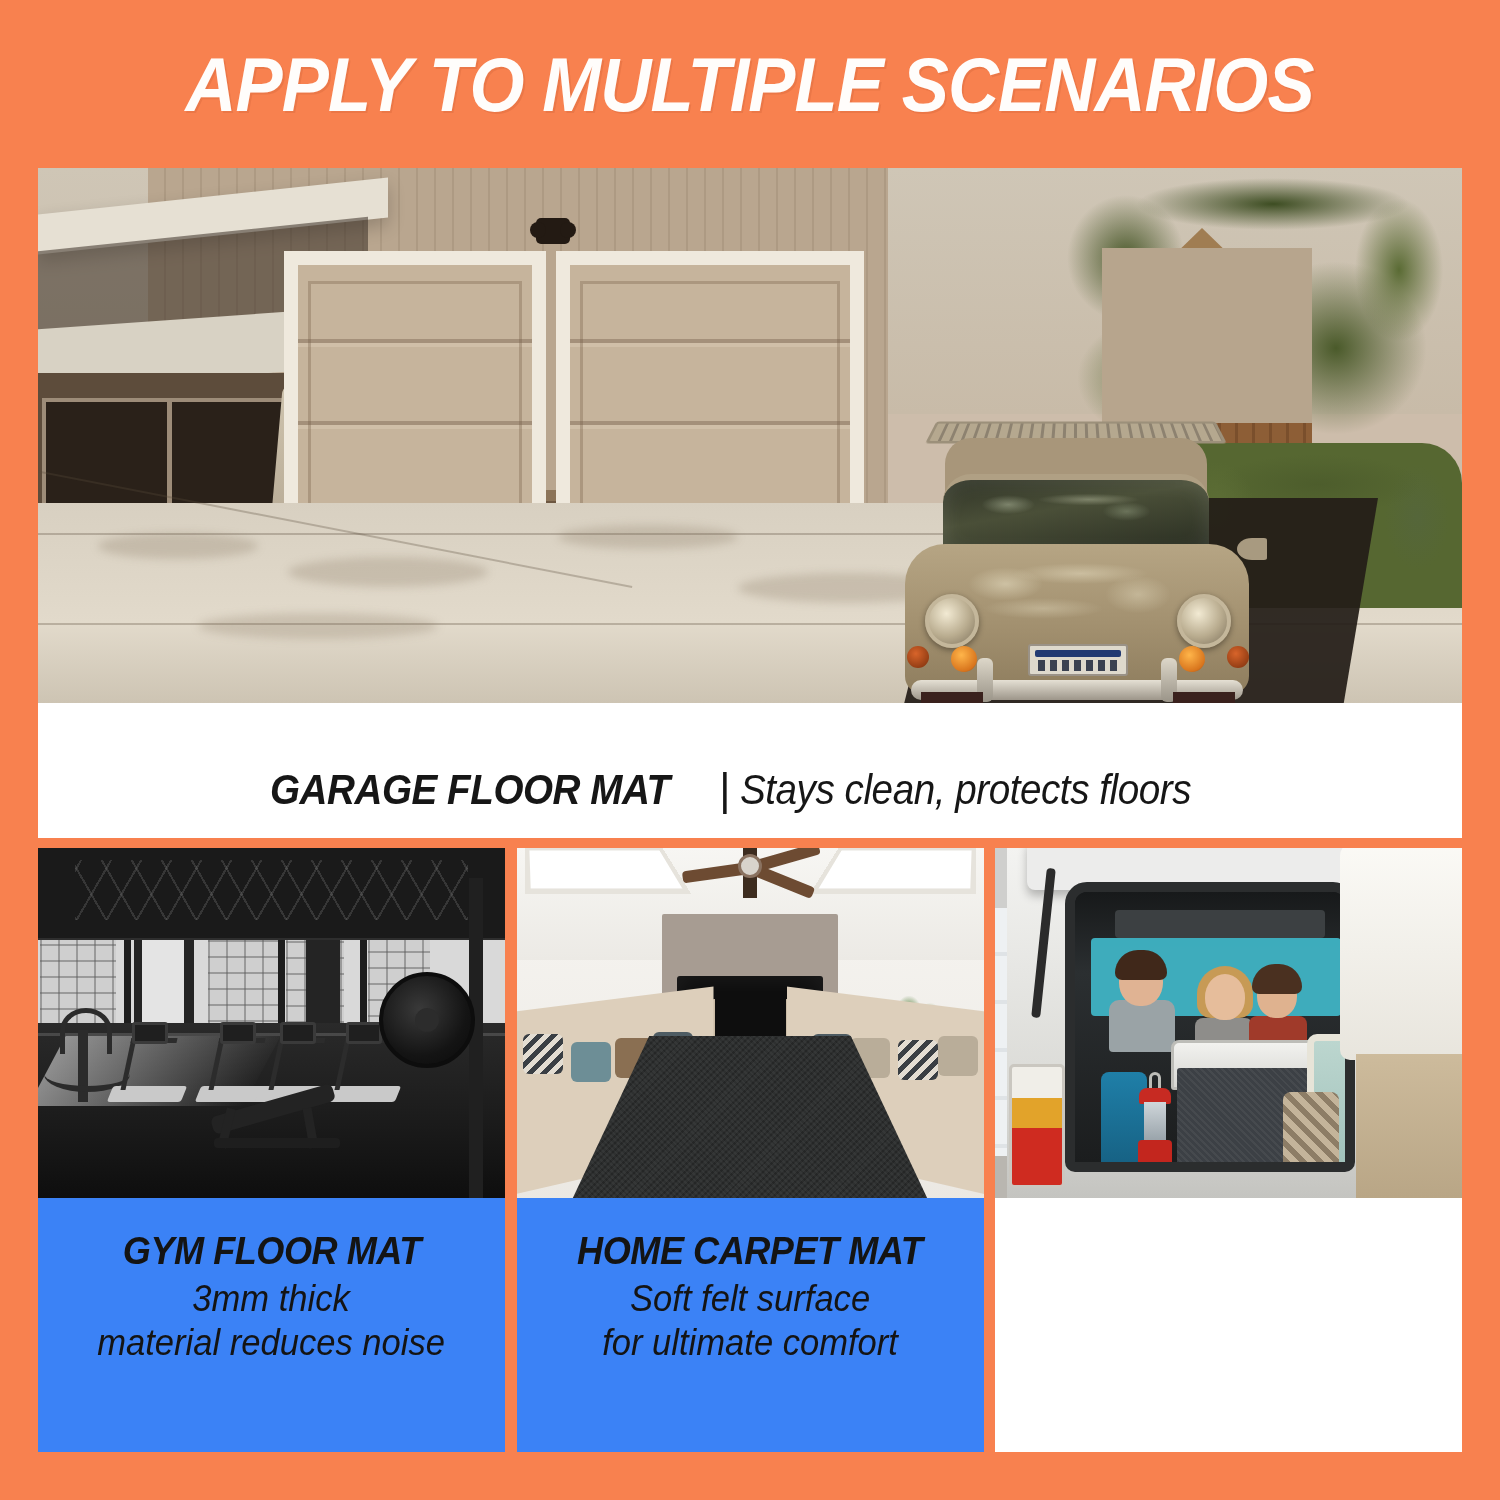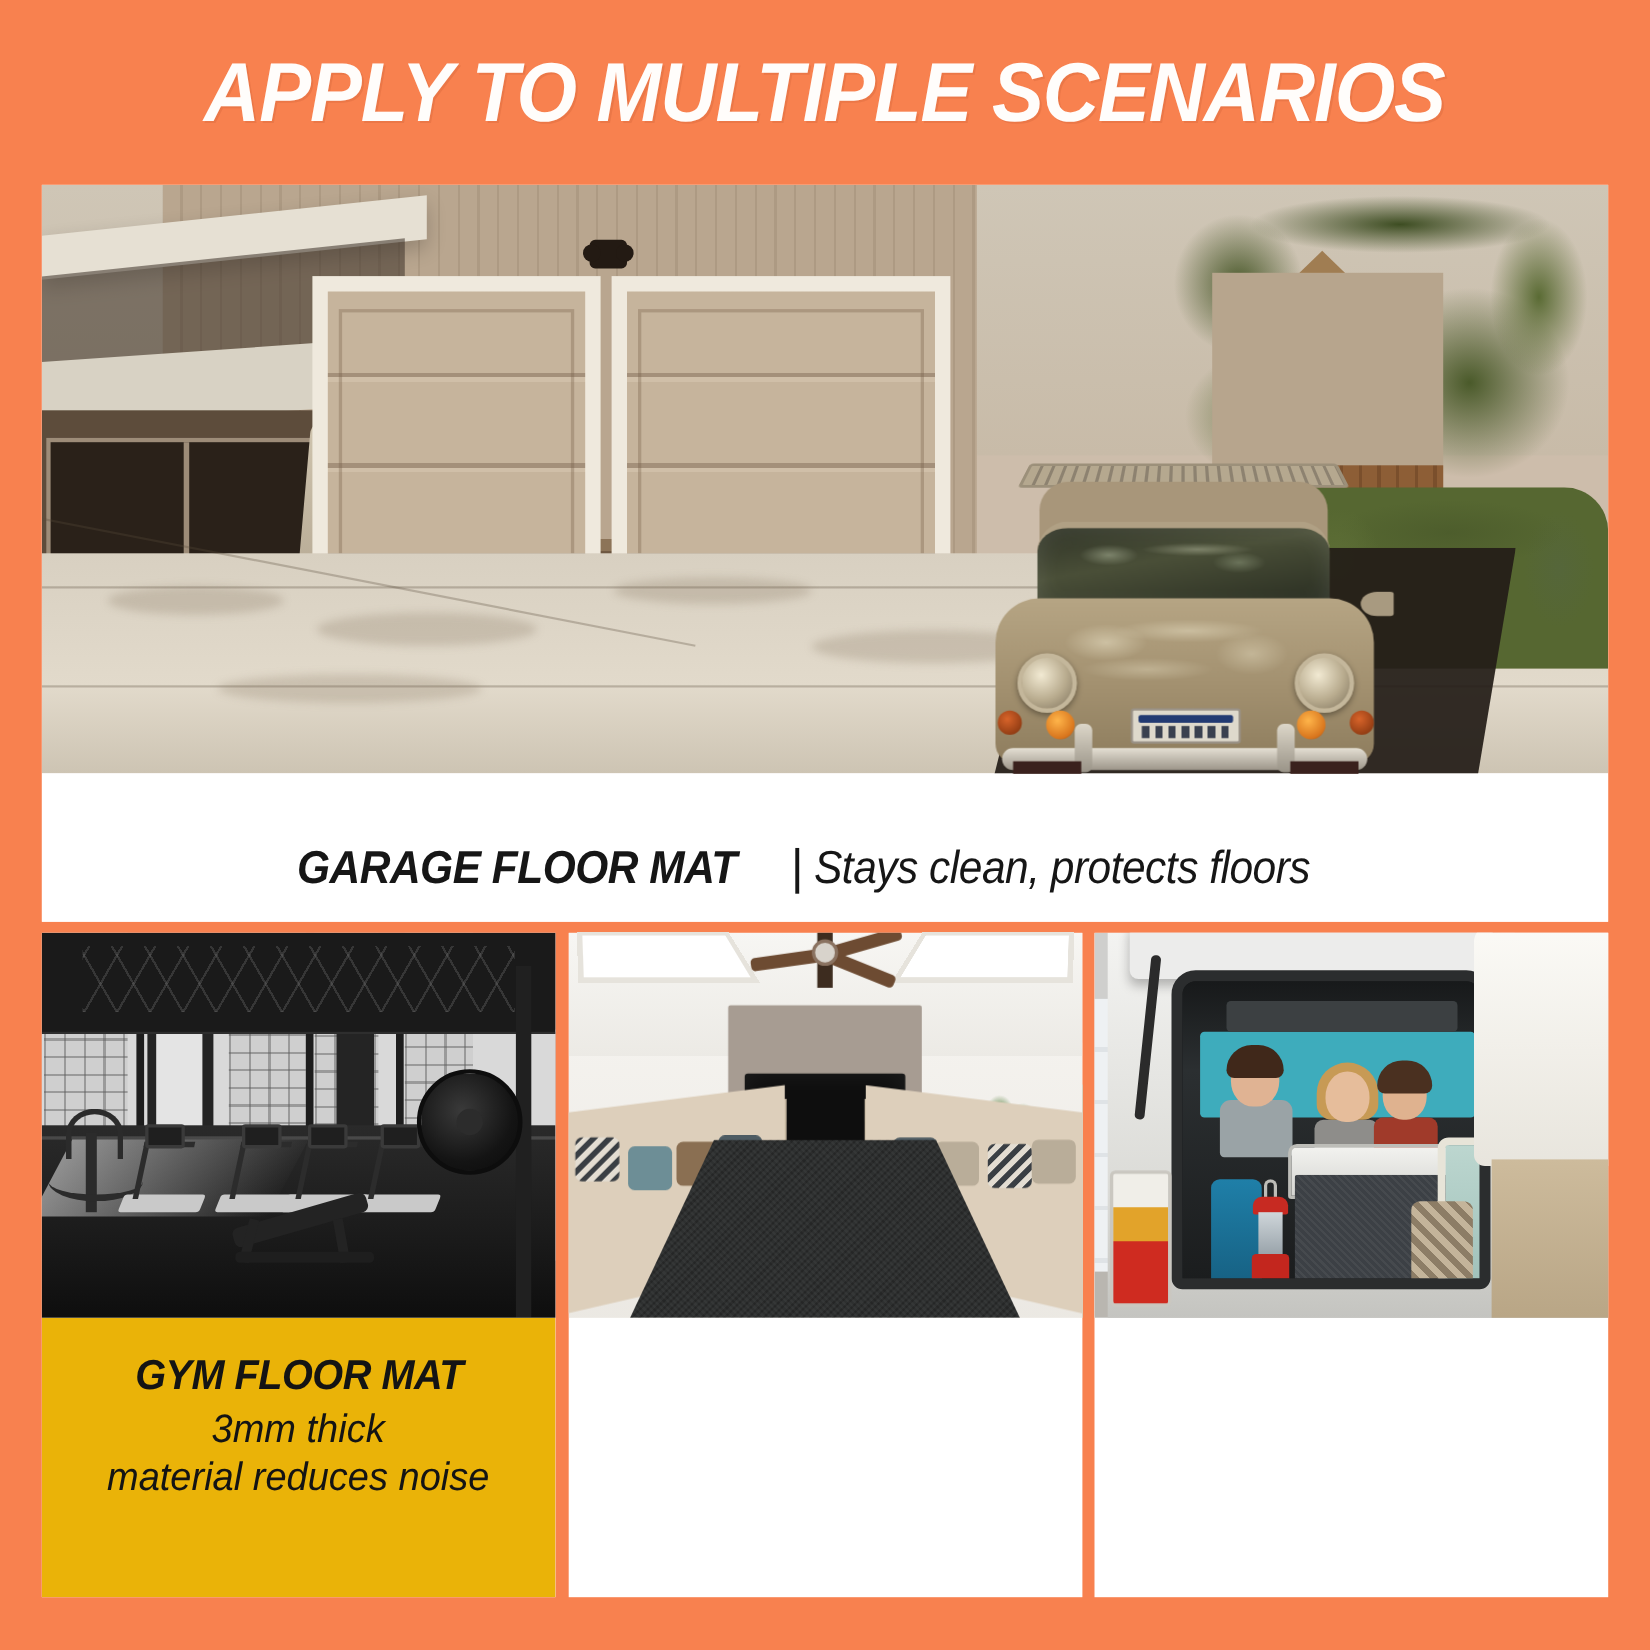--- a/index.html
+++ b/index.html
@@ -62,21 +62,21 @@
     display:flex; justify-content:space-between;
   }
   .mini-card {
     width:467px; height:604px; background:#fff;
     display:flex; flex-direction:column; overflow:hidden;
   }
   .mini-photo { position:relative; width:100%; height:350px; overflow:hidden; }
   .mini-caption {
     flex:1; display:flex; flex-direction:column;
     align-items:center; justify-content:flex-start;
-    padding-top:32px; background:#eab308;
+    padding-top:32px; background:#3b82f6;
   }
   .mini-title {
     font-size:38px; font-weight:bold; font-style:italic;
     color:#141414; letter-spacing:-.5px; transform:scaleX(0.95);
     white-space:nowrap; margin-bottom:4px;
   }
   .mini-sub {
     font-size:36px; font-weight:400; font-style:italic;
     color:#141414; line-height:1.22; text-align:center;
     transform:scaleX(0.96); white-space:nowrap;
@@ -878,20 +878,25 @@
         <div class="cushion" style="left:98px;  top:190px; background:#8a6f52;"></div>
         <div class="cushion dark" style="left:136px; top:184px;"></div>
         <div class="cushion dark" style="right:132px;top:186px;"></div>
         <div class="cushion" style="right:94px; top:190px;"></div>
         <div class="cushion strip" style="right:46px; top:192px;"></div>
         <div class="cushion" style="right:6px;  top:188px;"></div>
 
         <div class="lv-carpet"></div>
       </div>
     </div>
+    <div class="mini-caption">
+      <div class="mini-title">HOME CARPET MAT</div>
+      <div class="mini-sub">Soft felt surface</div>
+      <div class="mini-sub">for ultimate comfort</div>
+    </div>
   </div>
 
   <div class="mini-card">
     <div class="mini-photo">
       <div class="trunk">
         <div class="tk-garagedoor"></div>
         <div class="tk-ground"></div>
 
         <div class="tk-body"></div>
         <div class="tk-hatch"></div>

